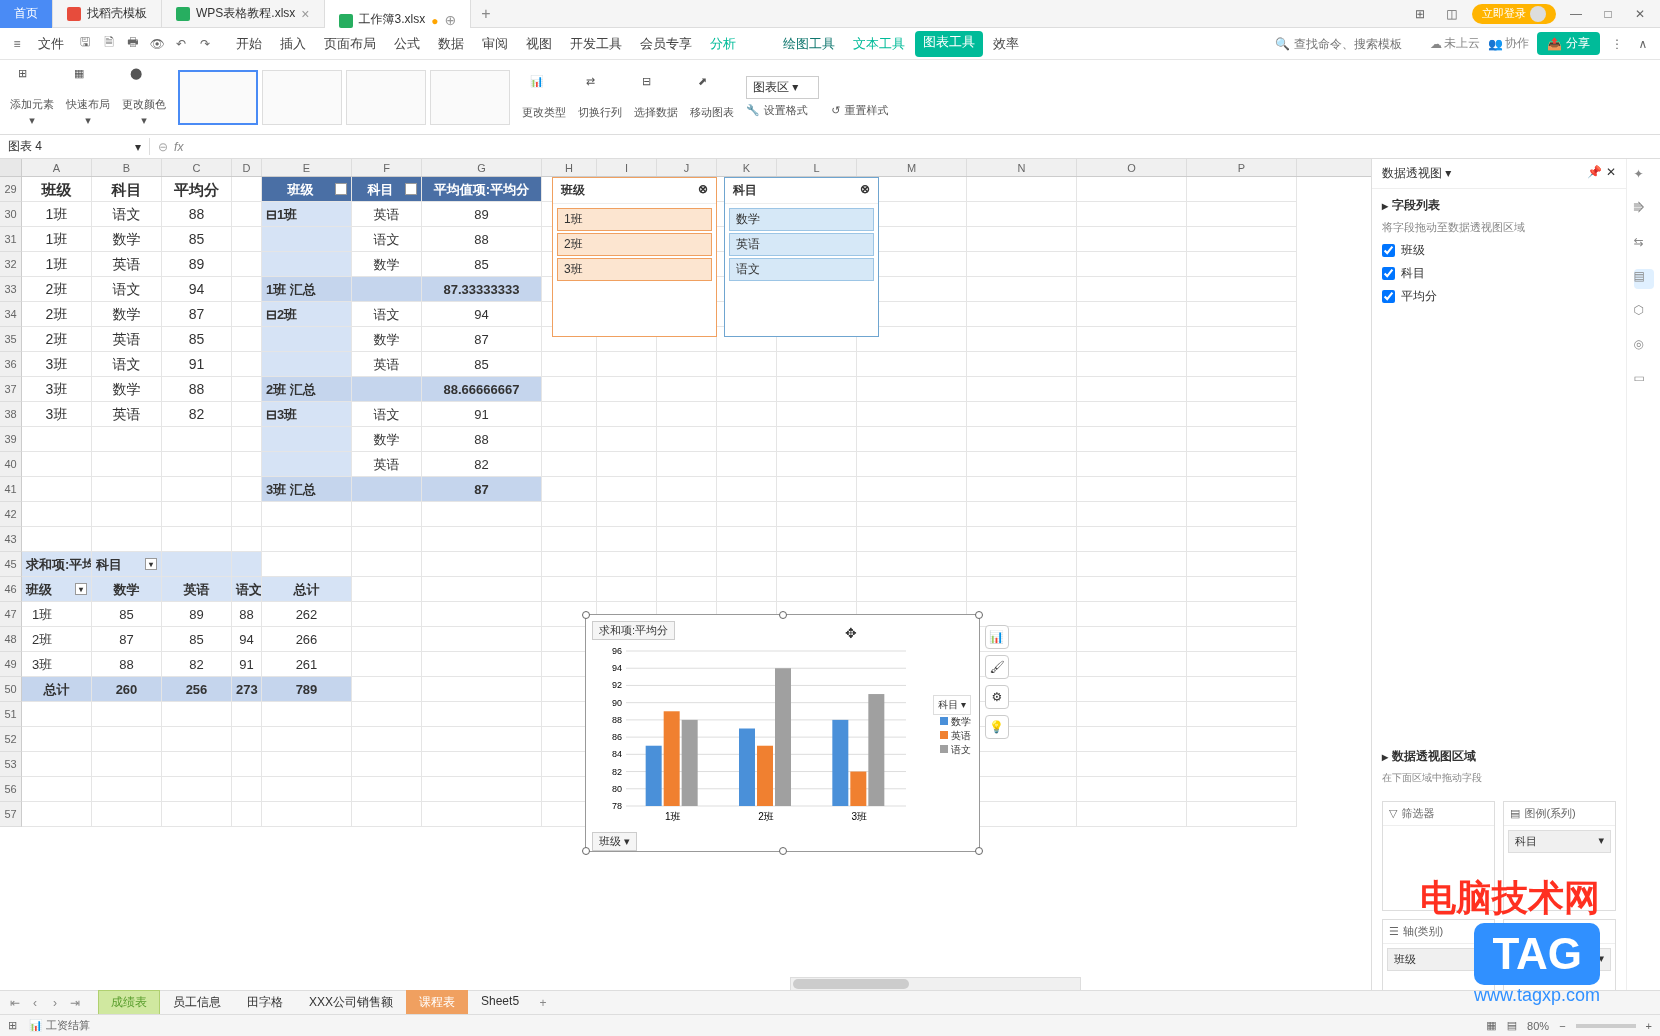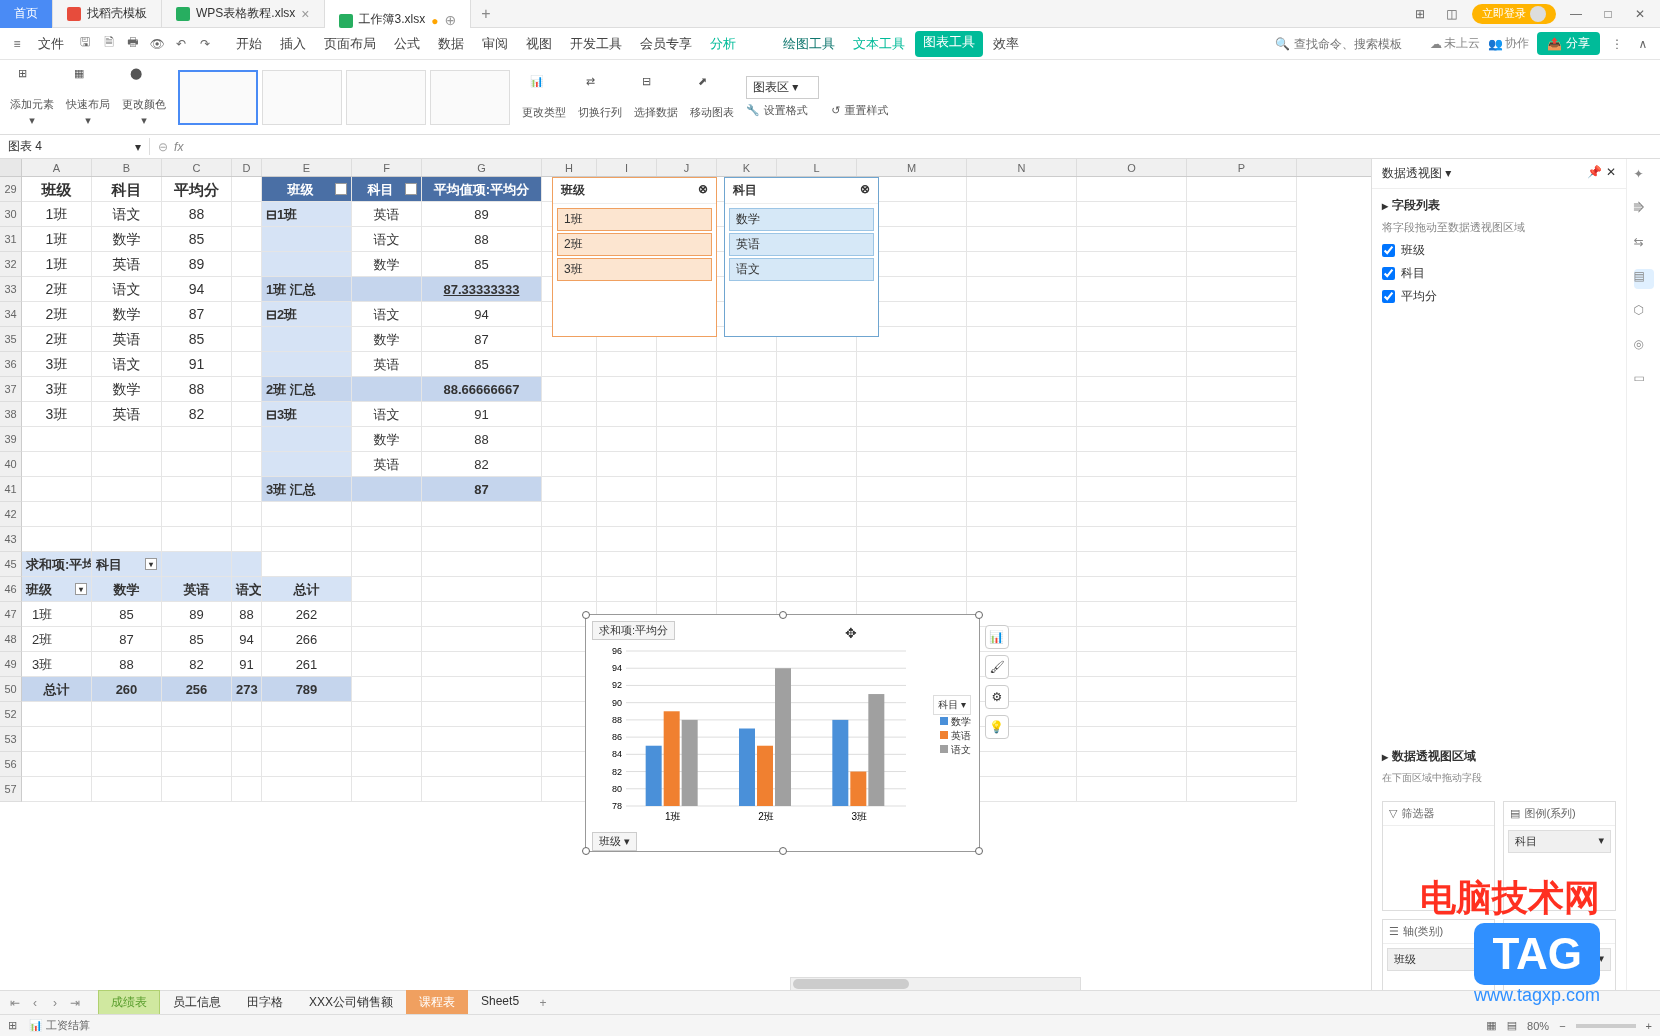--- a/index.html
+++ b/index.html
@@ -330,21 +330,21 @@
           <div class="cell" style="width: 110px;"></div>
         </div>
         <div class="row">
           <div class="row-h">33</div>
           <div class="cell center" style="width: 70px; font-size: 14px;">2班</div>
           <div class="cell center" style="width: 70px; font-size: 14px;">语文</div>
           <div class="cell center" style="width: 70px; font-size: 14px;">94</div>
           <div class="cell" style="width: 30px;"></div>
           <div class="cell total-row" style="width: 90px;">1班 汇总</div>
           <div class="cell total-row" style="width: 70px;"></div>
-          <div class="cell total-row center" style="width: 120px; text-decoration: underline;">87.33333333</div>
+          <div class="cell total-row center" style="width: 120px;">87.33333333</div>
           <div class="cell" style="width: 55px;"></div>
           <div class="cell" style="width: 60px;"></div>
           <div class="cell" style="width: 60px;"></div>
           <div class="cell" style="width: 60px;"></div>
           <div class="cell" style="width: 80px;"></div>
           <div class="cell" style="width: 110px;"></div>
           <div class="cell" style="width: 110px;"></div>
           <div class="cell" style="width: 110px;"></div>
           <div class="cell" style="width: 110px;"></div>
         </div>
@@ -633,20 +633,39 @@
           <div class="cell" style="width: 110px;"></div>
           <div class="cell" style="width: 110px;"></div>
         </div>
         <div class="row">
           <div class="row-h">50</div>
           <div class="cell total-row center" style="width: 70px;">总计</div>
           <div class="cell total-row center" style="width: 70px;">260</div>
           <div class="cell total-row center" style="width: 70px;">256</div>
           <div class="cell total-row center" style="width: 30px;">273</div>
           <div class="cell total-row center" style="width: 90px;">789</div>
+          <div class="cell" style="width: 70px;"></div>
+          <div class="cell" style="width: 120px;"></div>
+          <div class="cell" style="width: 55px;"></div>
+          <div class="cell" style="width: 60px;"></div>
+          <div class="cell" style="width: 60px;"></div>
+          <div class="cell" style="width: 60px;"></div>
+          <div class="cell" style="width: 80px;"></div>
+          <div class="cell" style="width: 110px;"></div>
+          <div class="cell" style="width: 110px;"></div>
+          <div class="cell" style="width: 110px;"></div>
+          <div class="cell" style="width: 110px;"></div>
+        </div>
+        <div class="row">
+          <div class="row-h">51</div>
+          <div class="cell" style="width: 70px;"></div>
+          <div class="cell" style="width: 70px;"></div>
+          <div class="cell" style="width: 70px;"></div>
+          <div class="cell" style="width: 30px;"></div>
+          <div class="cell" style="width: 90px;"></div>
           <div class="cell" style="width: 70px;"></div>
           <div class="cell" style="width: 120px;"></div>
           <div class="cell" style="width: 55px;"></div>
           <div class="cell" style="width: 60px;"></div>
           <div class="cell" style="width: 60px;"></div>
           <div class="cell" style="width: 60px;"></div>
           <div class="cell" style="width: 80px;"></div>
           <div class="cell" style="width: 110px;"></div>
           <div class="cell" style="width: 110px;"></div>
           <div class="cell" style="width: 110px;"></div>

